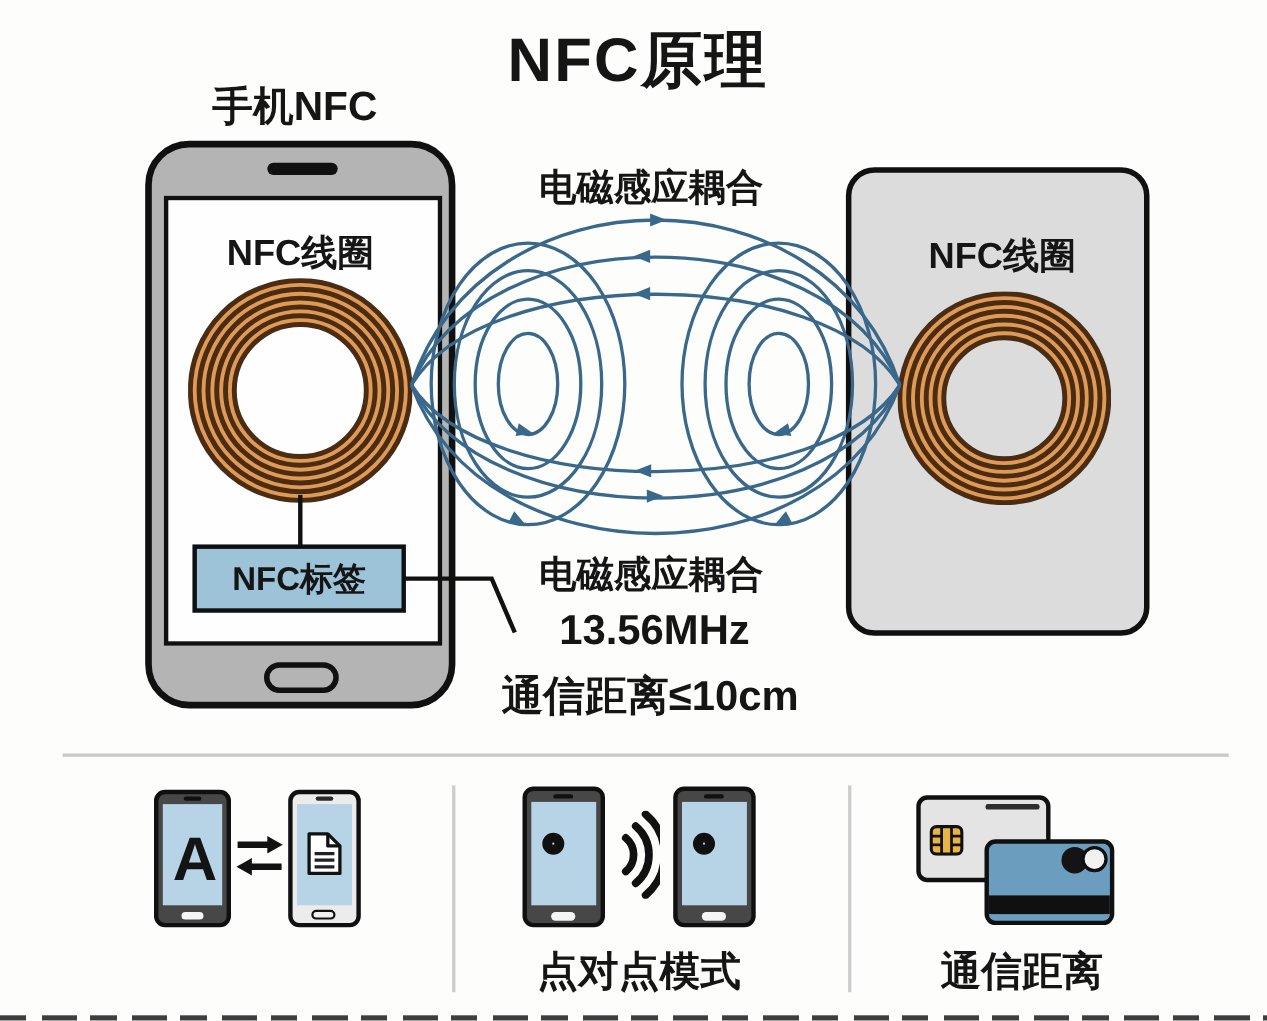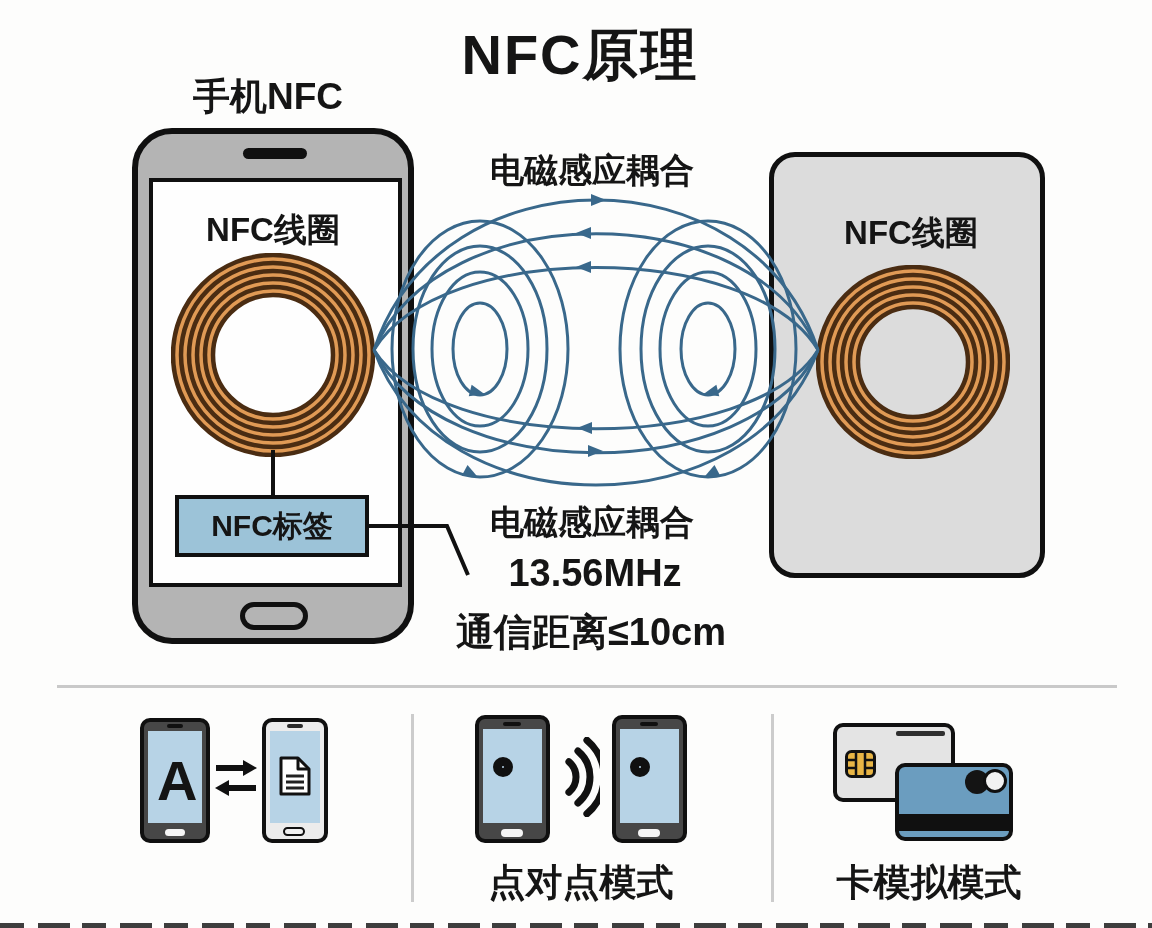--- a/index.html
+++ b/index.html
@@ -221,16 +221,16 @@
     <line x1="20" y1="10" x2="29" y2="10" stroke="#111" stroke-width="2.5"></line>
     <line x1="20" y1="18" x2="29" y2="18" stroke="#111" stroke-width="2.5"></line>
   </svg>
 
   <div class="abs card card-front">
     <div class="card-stripe"></div>
   </div>
   <div class="abs cc1"></div>
   <div class="abs cc2"></div>
 
-  <div class="lbl mode-label m3-label">卡模拟模式</div>
+  <div class="lbl mode-label m3-label">通信距离</div>
 
   <div class="abs bottom-edge"></div>
 </div>
 
 </body></html>

